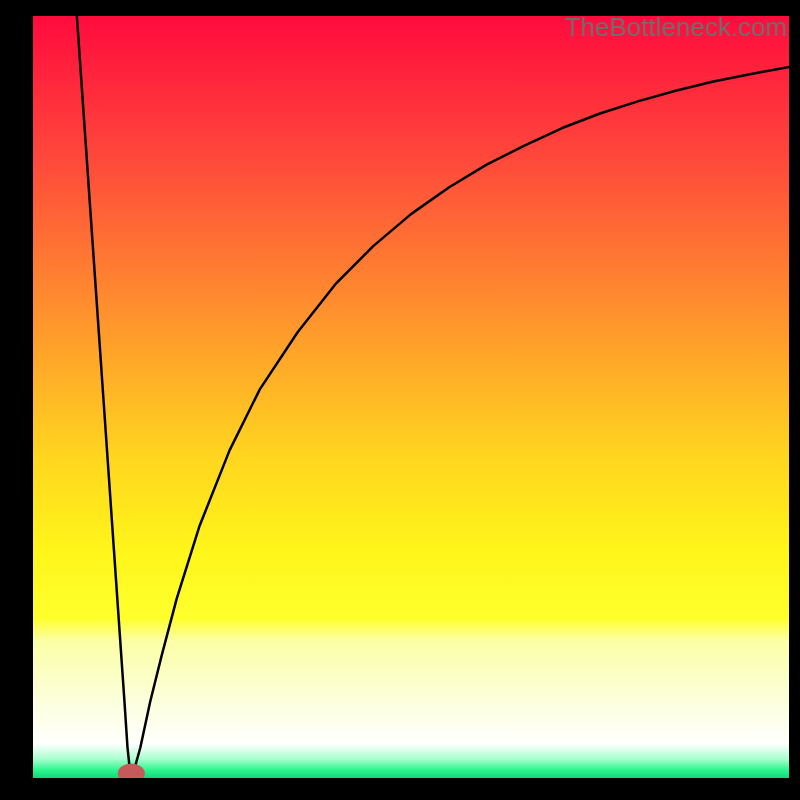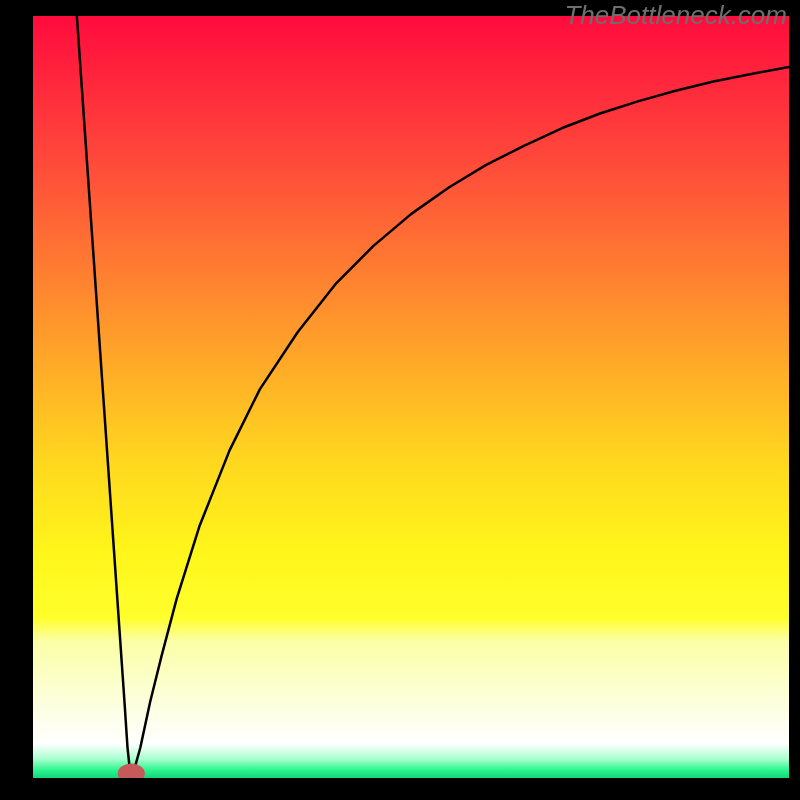--- a/index.html
+++ b/index.html
@@ -52,14 +52,14 @@
             <stop offset="97.5%" stop-color="#a8ffcf"></stop>
             <stop offset="99%" stop-color="#29f58c"></stop>
             <stop offset="100%" stop-color="#13d77a"></stop>
           </linearGradient>
         </defs>
         <rect x="0" y="0" width="756" height="762" fill="url(#bg)"></rect>
         <path d="M43.85 0.00 L49.14 76.20 L54.43 152.40 L59.72 228.60 L65.02 304.80 L70.31 381.00 L75.60 457.20 L80.89 533.40 L86.18 609.60 L91.48 685.80 L94.50 731.52 L96.77 752.86 L98.28 757.43 L98.28 757.43 L102.06 750.57 L107.35 731.52 L117.18 685.80 L128.52 640.08 L143.64 582.93 L166.32 510.54 L196.56 434.34 L226.80 373.38 L264.60 316.23 L302.40 268.22 L340.20 230.12 L378.00 198.12 L415.80 171.45 L453.60 148.59 L491.40 129.54 L529.20 112.01 L567.00 97.54 L604.80 85.34 L642.60 74.68 L680.40 65.53 L718.20 57.91 L756.00 51.05" fill="none" stroke="#000" stroke-width="2.5" stroke-linejoin="round" stroke-linecap="round"></path>
         <ellipse cx="98.28" cy="757.428" rx="13.608000000000002" ry="9.906" fill="#c65a5a"></ellipse>
       </svg>
     </div>
-  <div class="watermark" id="wm" style="top: 0px; right: 13px; font-style: italic;">TheBottleneck.com</div>
+  <div class="watermark" id="wm" style="top: 12px; right: 13px;">TheBottleneck.com</div>
 </div>
 
 </body></html>

